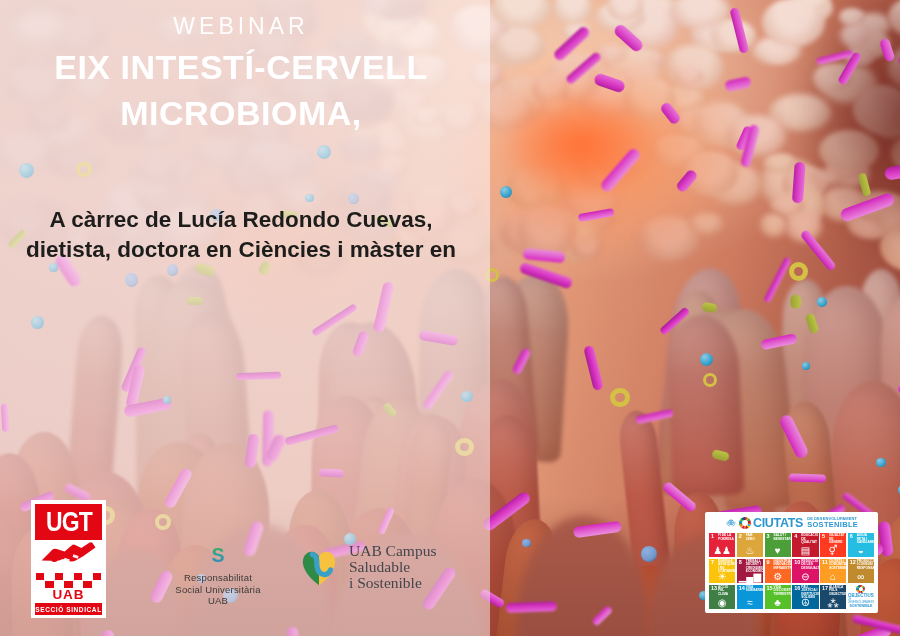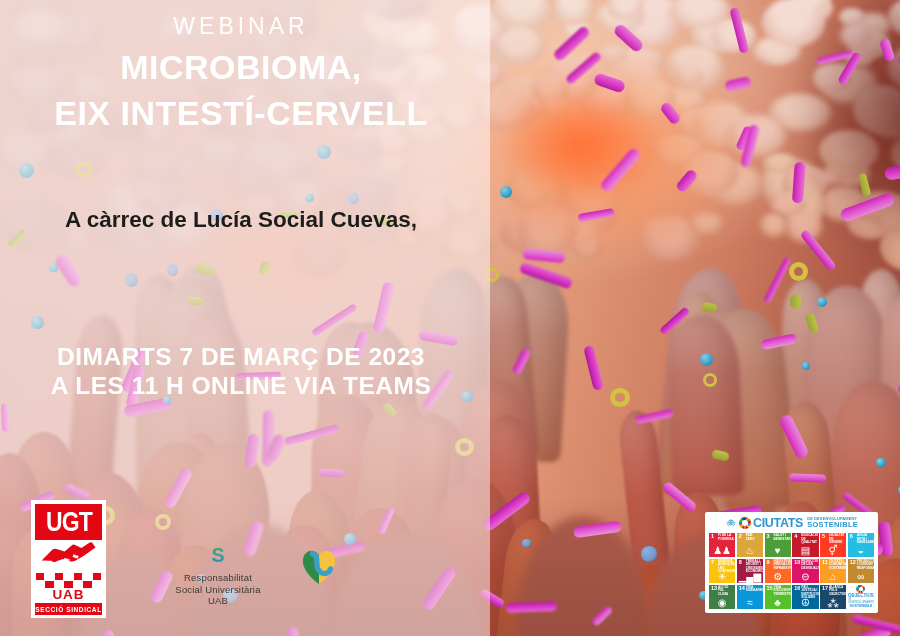--- a/index.html
+++ b/index.html
@@ -453,29 +453,26 @@
         <div style="position: absolute; left: 36.9519px; top: 510.516px; width: 13.1118px; height: 13.1118px; border-radius: 50%; border: 3.7px solid rgb(211, 192, 69); box-sizing: border-box; filter: blur(0.3px);"></div>
         <div style="position: absolute; left: 76.3511px; top: 161.921px; width: 15.1905px; height: 15.1905px; border-radius: 50%; border: 4.3px solid rgb(211, 192, 69); box-sizing: border-box; filter: blur(0.3px);"></div>
         <div style="position: absolute; left: 789.411px; top: 261.717px; width: 19.0216px; height: 19.0216px; border-radius: 50%; border: 5.3px solid rgb(211, 192, 69); box-sizing: border-box; filter: blur(0.3px);"></div>
       </div>
     <div class="overlay"></div>
   </div>
 
   <div class="content">
     <div class="kicker">WEBINAR</div>
     <div class="title">
+      <div>EIX INTESTÍ-CERVELL</div>
       <div>MICROBIOMA,</div>
-      <div>EIX INTESTÍ-CERVELL</div>
     </div>
     <div class="speaker">
-      <div>A càrrec de Lucía Social Cuevas,</div>
-    </div>
-    <div class="datetime">
-      <div>DIMARTS 7 DE MARÇ DE 2023</div>
-      <div>A LES 11 H ONLINE VIA TEAMS</div>
+      <div>A càrrec de Lucía Redondo Cuevas,</div>
+      <div>dietista, doctora en Ciències i màster en</div>
     </div>
   </div>
 
   <div class="ugt">
     <div class="ugt-top">
       <span>UGT</span>
     </div>
     <div class="ugt-hands">
       <svg width="64" height="30" viewBox="0 0 70 34">
         <path fill="#e30613" d="M4,22 L16,10 q2,-2 5,-1 l9,3 8,-7 q2,-1.6 4,-.6 l7,3.6 9,-6 q2.5,-1.4 4,.8 l3,4.6 -14,10 -9,5 q-3,1.5 -6,.5 l-8,-2.5 -8,3 q-3,1 -5,-1 z"></path>
@@ -519,20 +516,25 @@
       <div>UAB</div>
     </div>
   </div>
 
   <div class="campus">
     <svg width="46" height="46" viewBox="0 0 48 48">
       <path fill="#2e8b47" d="M24,43 C9,32 4,20 9,12 C13,6 21,7 24,13 L24,43 z"></path>
       <path fill="#f6c23f" d="M24,43 C39,32 44,20 39,12 C35,6 27,7 24,13 L24,43 z"></path>
       <path fill="none" stroke="#3aa0c8" stroke-width="5.5" stroke-linecap="round" d="M17,11 C26,14 18,24 25,30 c4,3.5 9,2 11,-3"></path>
     </svg>
+    <div class="campus-text">
+      <div>UAB Campus</div>
+      <div>Saludable</div>
+      <div>i Sostenible</div>
+    </div>
   </div>
 
   <div class="sdg">
     <div class="sdg-head">
       <svg width="12" height="12" viewBox="0 0 20 20">
         <g stroke="#2b96d1" fill="none" stroke-width="1.1">
           <circle cx="10" cy="9" r="4.2"></circle>
           <path d="M5.8,9 h8.4 M10,4.8 v8.4 M7,6 a6,6 0 0 0 6,0 M7,12 a6,6 0 0 1 6,0"></path>
           <path d="M3.5,8 c-.5,3.5 1.5,6.5 4,7.5 M16.5,8 c.5,3.5 -1.5,6.5 -4,7.5"></path>
         </g>

